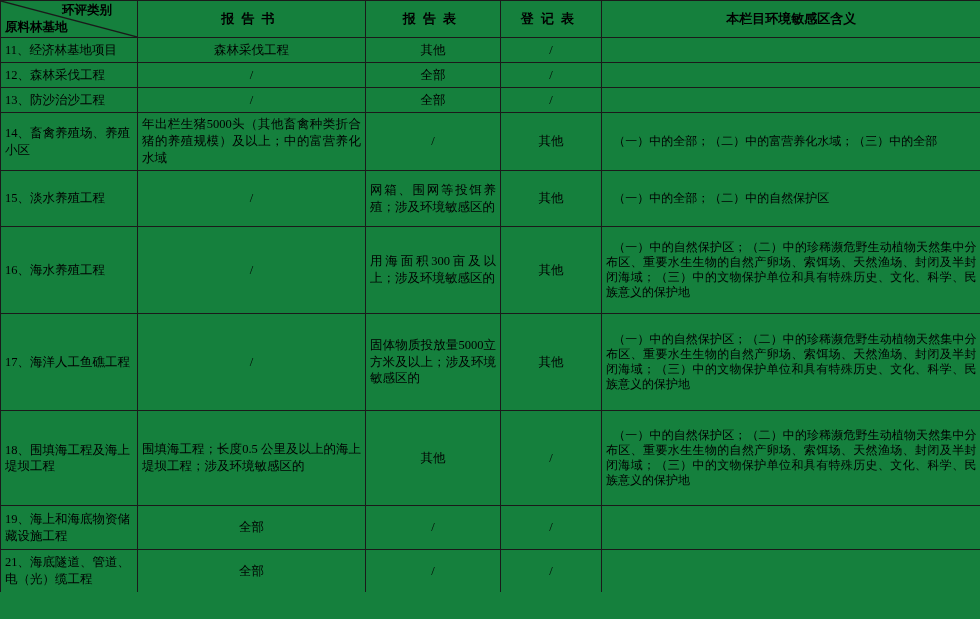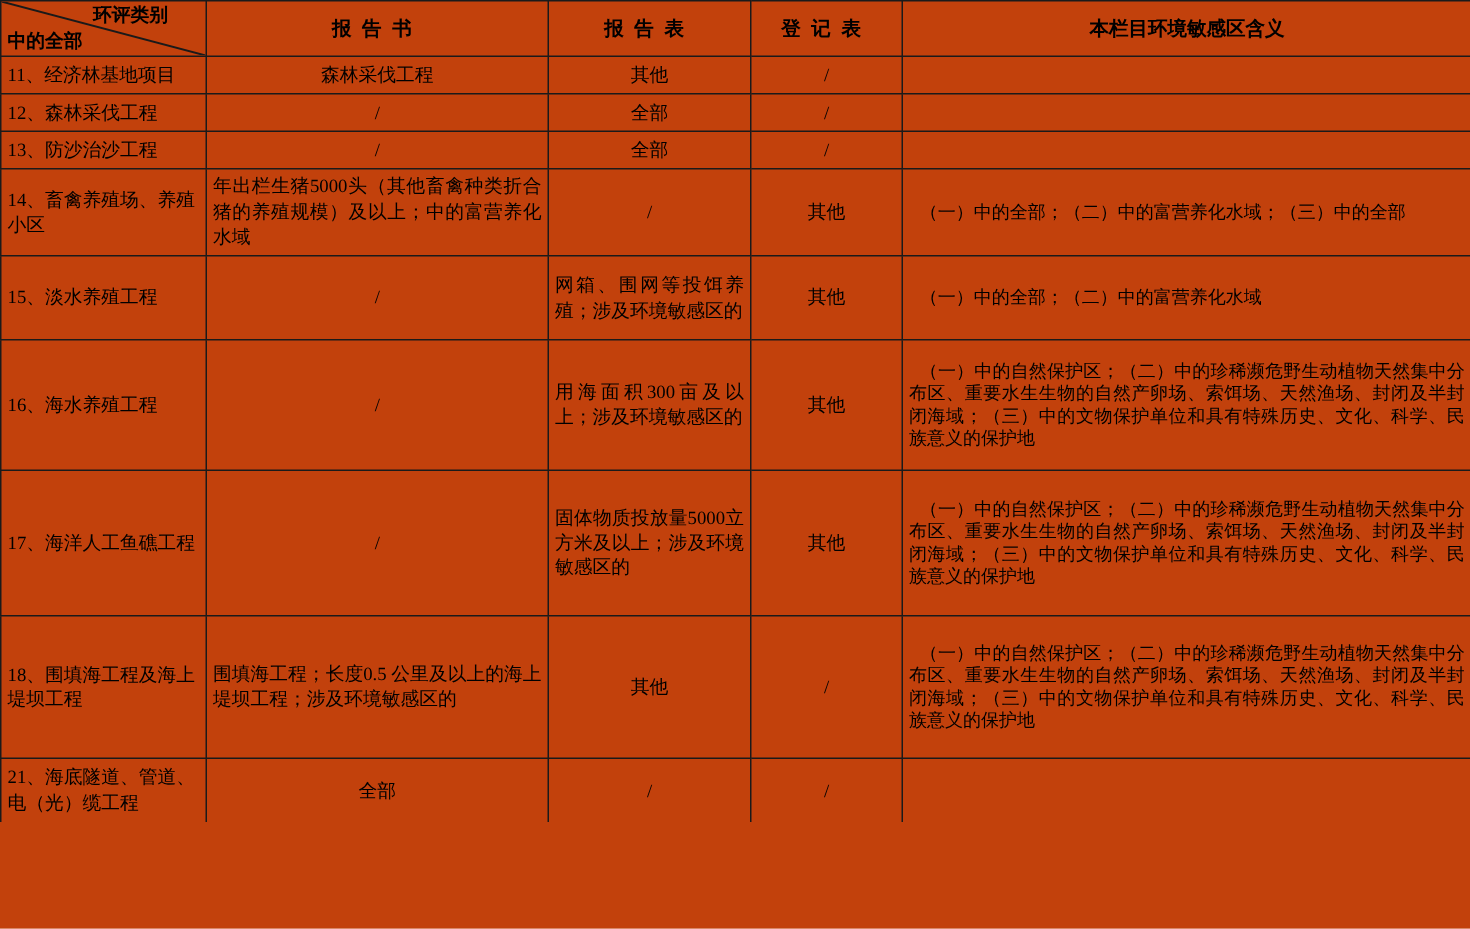--- a/index.html
+++ b/index.html
@@ -6,21 +6,21 @@
     margin: 0;
     padding: 0;
     background: #ffffff;
     width: 980px;
     height: 619px;
     overflow: hidden;
   }
   .page {
     width: 980px;
     height: 619px;
-    background: #c2410c;
+    background: #15803d;
     font-family: "Liberation Serif", "DejaVu Serif", serif;
     color: #000000;
   }
   table.eia {
     border-collapse: collapse;
     table-layout: fixed;
     width: 980px;
     font-size: 12.5px;
     line-height: 1.32;
   }
@@ -108,21 +108,21 @@
       <col style="width:101px">
       <col style="width:379px">
     </colgroup>
     <thead>
       <tr class="h-hdr">
         <th class="diag">
           <svg viewBox="0 0 137 35" preserveAspectRatio="none">
             <line x1="0" y1="0" x2="137" y2="35" stroke="#1a1a1a" stroke-width="1.2"></line>
           </svg>
           <span class="lbl t">环评类别</span>
-          <span class="lbl b">中的全部</span>
+          <span class="lbl b">原料林基地</span>
         </th>
         <th><span class="thsp">报告书</span></th>
         <th><span class="thsp">报告表</span></th>
         <th><span class="thsp">登记表</span></th>
         <th>本栏目环境敏感区含义</th>
       </tr>
     </thead>
     <tbody>
       <tr class="h-25">
         <td class="cat">11、经济林基地项目</td>
@@ -150,21 +150,21 @@
         <td class="jl">年出栏生猪5000头（其他畜禽种类折合猪的养殖规模）及以上；中的富营养化水域</td>
         <td class="c">/</td>
         <td class="c">其他</td>
         <td class="mean">（一）中的全部；（二）中的富营养化水域；（三）中的全部</td>
       </tr>
       <tr class="h-56">
         <td class="cat">15、淡水养殖工程</td>
         <td class="c">/</td>
         <td class="jl">网箱、围网等投饵养殖；涉及环境敏感区的</td>
         <td class="c">其他</td>
-        <td class="mean">（一）中的全部；（二）中的富营养化水域</td>
+        <td class="mean">（一）中的全部；（二）中的自然保护区</td>
       </tr>
       <tr class="h-87">
         <td class="cat">16、海水养殖工程</td>
         <td class="c">/</td>
         <td class="jl">用海面积300亩及以上；涉及环境敏感区的</td>
         <td class="c">其他</td>
         <td class="mean">（一）中的自然保护区；（二）中的珍稀濒危野生动植物天然集中分布区、重要水生生物的自然产卵场、索饵场、天然渔场、封闭及半封闭海域；（三）中的文物保护单位和具有特殊历史、文化、科学、民族意义的保护地</td>
       </tr>
       <tr class="h-97">
         <td class="cat">17、海洋人工鱼礁工程</td>
@@ -173,20 +173,27 @@
         <td class="c">其他</td>
         <td class="mean">（一）中的自然保护区；（二）中的珍稀濒危野生动植物天然集中分布区、重要水生生物的自然产卵场、索饵场、天然渔场、封闭及半封闭海域；（三）中的文物保护单位和具有特殊历史、文化、科学、民族意义的保护地</td>
       </tr>
       <tr class="h-95">
         <td class="cat">18、围填海工程及海上堤坝工程</td>
         <td class="jl">围填海工程；长度0.5 公里及以上的海上堤坝工程；涉及环境敏感区的</td>
         <td class="c">其他</td>
         <td class="c">/</td>
         <td class="mean">（一）中的自然保护区；（二）中的珍稀濒危野生动植物天然集中分布区、重要水生生物的自然产卵场、索饵场、天然渔场、封闭及半封闭海域；（三）中的文物保护单位和具有特殊历史、文化、科学、民族意义的保护地</td>
       </tr>
+      <tr class="h-44">
+        <td class="cat">19、海上和海底物资储藏设施工程</td>
+        <td class="c">全部</td>
+        <td class="c">/</td>
+        <td class="c">/</td>
+        <td class="mean"></td>
+      </tr>
       <tr class="h-42">
         <td class="cat">21、海底隧道、管道、电（光）缆工程</td>
         <td class="c">全部</td>
         <td class="c">/</td>
         <td class="c">/</td>
         <td class="mean"></td>
       </tr>
     </tbody>
   </table>
 </div>

